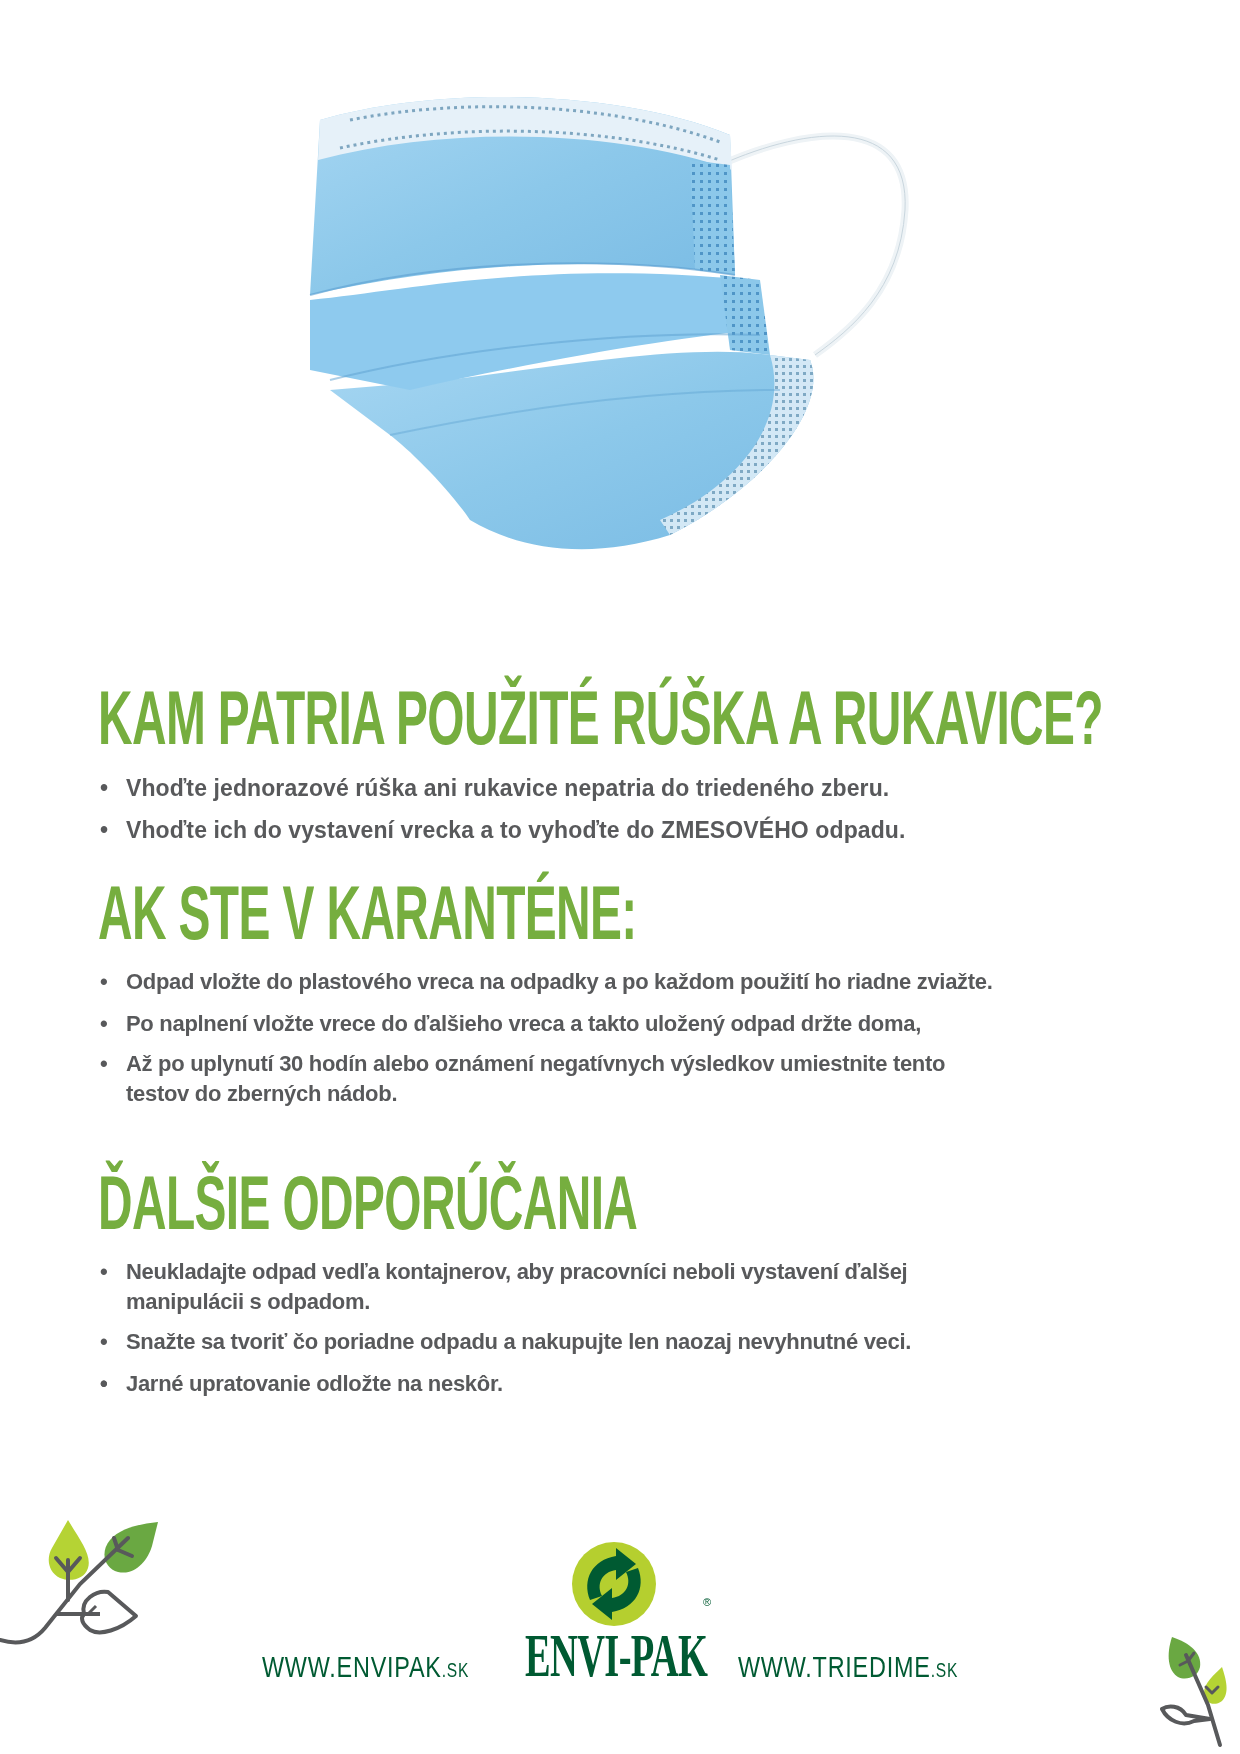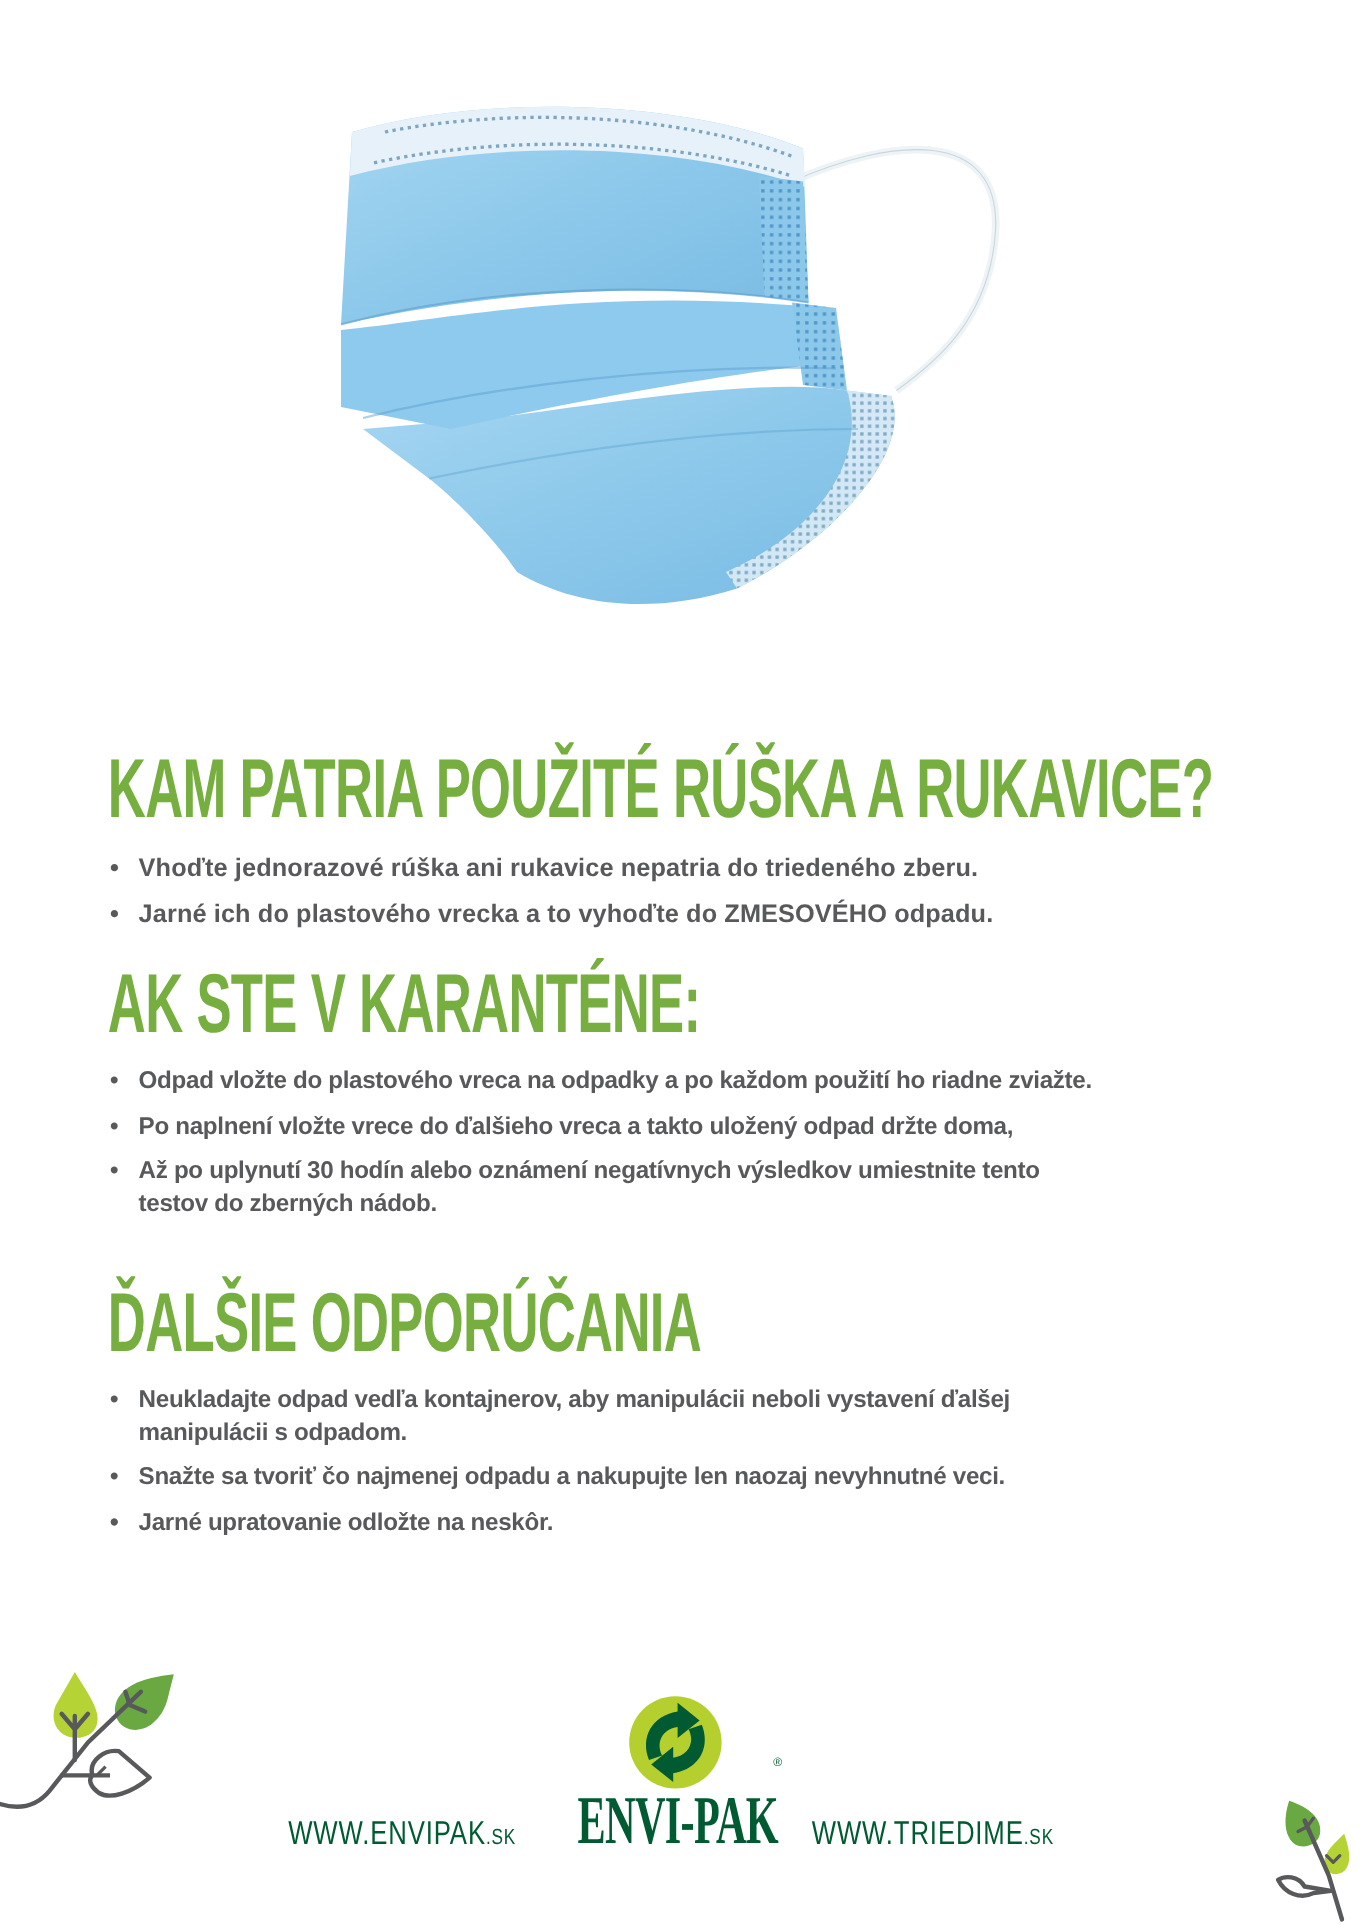--- a/index.html
+++ b/index.html
@@ -87,34 +87,34 @@
   <path d="M 400 70 L 440 75 L 445 185 L 405 180 Z" fill="url(#holesb)"></path>
 
   <path d="M 20 205 C 150 170, 320 165, 445 185" fill="none" stroke="#5b9fd0" stroke-width="2" opacity="0.6"></path>
   <path d="M 40 290 C 160 260, 330 240, 470 245" fill="none" stroke="#5b9fd0" stroke-width="2" opacity="0.5"></path>
   <path d="M 100 345 C 220 320, 360 300, 490 300" fill="none" stroke="#5b9fd0" stroke-width="2" opacity="0.4"></path>
 </svg>
 
 <div id="h1" class="heading">KAM PATRIA POUŽITÉ RÚŠKA A RUKAVICE?</div>
 <ul id="list1" class="list bold">
   <li><span class="bullet">•</span><span>Vhoďte jednorazové rúška ani rukavice nepatria do triedeného zberu.</span></li>
-  <li><span class="bullet">•</span><span>Jarné ich do plastového vrecka a to vyhoďte do ZMESOVÉHO odpadu.</span></li>
+  <li><span class="bullet">•</span><span>Vhoďte ich do vystavení vrecka a to vyhoďte do ZMESOVÉHO odpadu.</span></li>
 </ul>
 
 <div id="h2" class="heading">AK STE V KARANTÉNE:</div>
 <ul id="list2" class="list regular">
   <li><span class="bullet">•</span><span>Odpad vložte do plastového vreca na odpadky a po každom použití ho riadne zviažte.</span></li>
   <li class="two-line"><span class="bullet">•</span><span>Po naplnení vložte vrece do ďalšieho vreca a takto uložený odpad držte doma,</span><br></li>
   <li class="two-line"><span class="bullet">•</span><span>Až po uplynutí 30 hodín alebo oznámení negatívnych výsledkov umiestnite tento</span><br><span>testov do zberných nádob.</span></li>
 </ul>
 
 <div id="h3" class="heading">ĎALŠIE ODPORÚČANIA</div>
 <ul id="list3" class="list regular">
-  <li class="two-line"><span class="bullet">•</span><span>Neukladajte odpad vedľa kontajnerov, aby manipulácii neboli vystavení ďalšej</span><br><span>manipulácii s odpadom.</span></li>
-  <li><span class="bullet">•</span><span>Snažte sa tvoriť čo najmenej odpadu a nakupujte len naozaj nevyhnutné veci.</span></li>
+  <li class="two-line"><span class="bullet">•</span><span>Neukladajte odpad vedľa kontajnerov, aby pracovníci neboli vystavení ďalšej</span><br><span>manipulácii s odpadom.</span></li>
+  <li><span class="bullet">•</span><span>Snažte sa tvoriť čo poriadne odpadu a nakupujte len naozaj nevyhnutné veci.</span></li>
   <li><span class="bullet">•</span></li>
   <li><span class="bullet">•</span><span>Jarné upratovanie odložte na neskôr.</span></li>
 </ul>
 
 <svg id="branch-left" class="abs" viewBox="0 0 170 150">
   <path d="M 68 10 C 80 30, 92 45, 88 58 C 84 70, 70 72, 60 68 C 48 62, 46 48, 52 38 Z" fill="#b5d334"></path>
   <path d="M 158 12 C 140 14, 120 18, 110 30 C 100 42, 104 58, 118 62 C 135 66, 148 50, 152 36 Z" fill="#6aa842"></path>
   <path d="M 0 130 C 20 136, 35 130, 45 118 L 80 74 L 128 28" fill="none" stroke="#58595b" stroke-width="4" stroke-linecap="round"></path>
   <path d="M 68 90 L 68 50 M 68 62 L 56 48 M 68 62 L 80 48" fill="none" stroke="#58595b" stroke-width="4" stroke-linecap="round"></path>
   <path d="M 118 40 L 132 46 M 118 40 L 114 28" fill="none" stroke="#58595b" stroke-width="4" stroke-linecap="round"></path>

